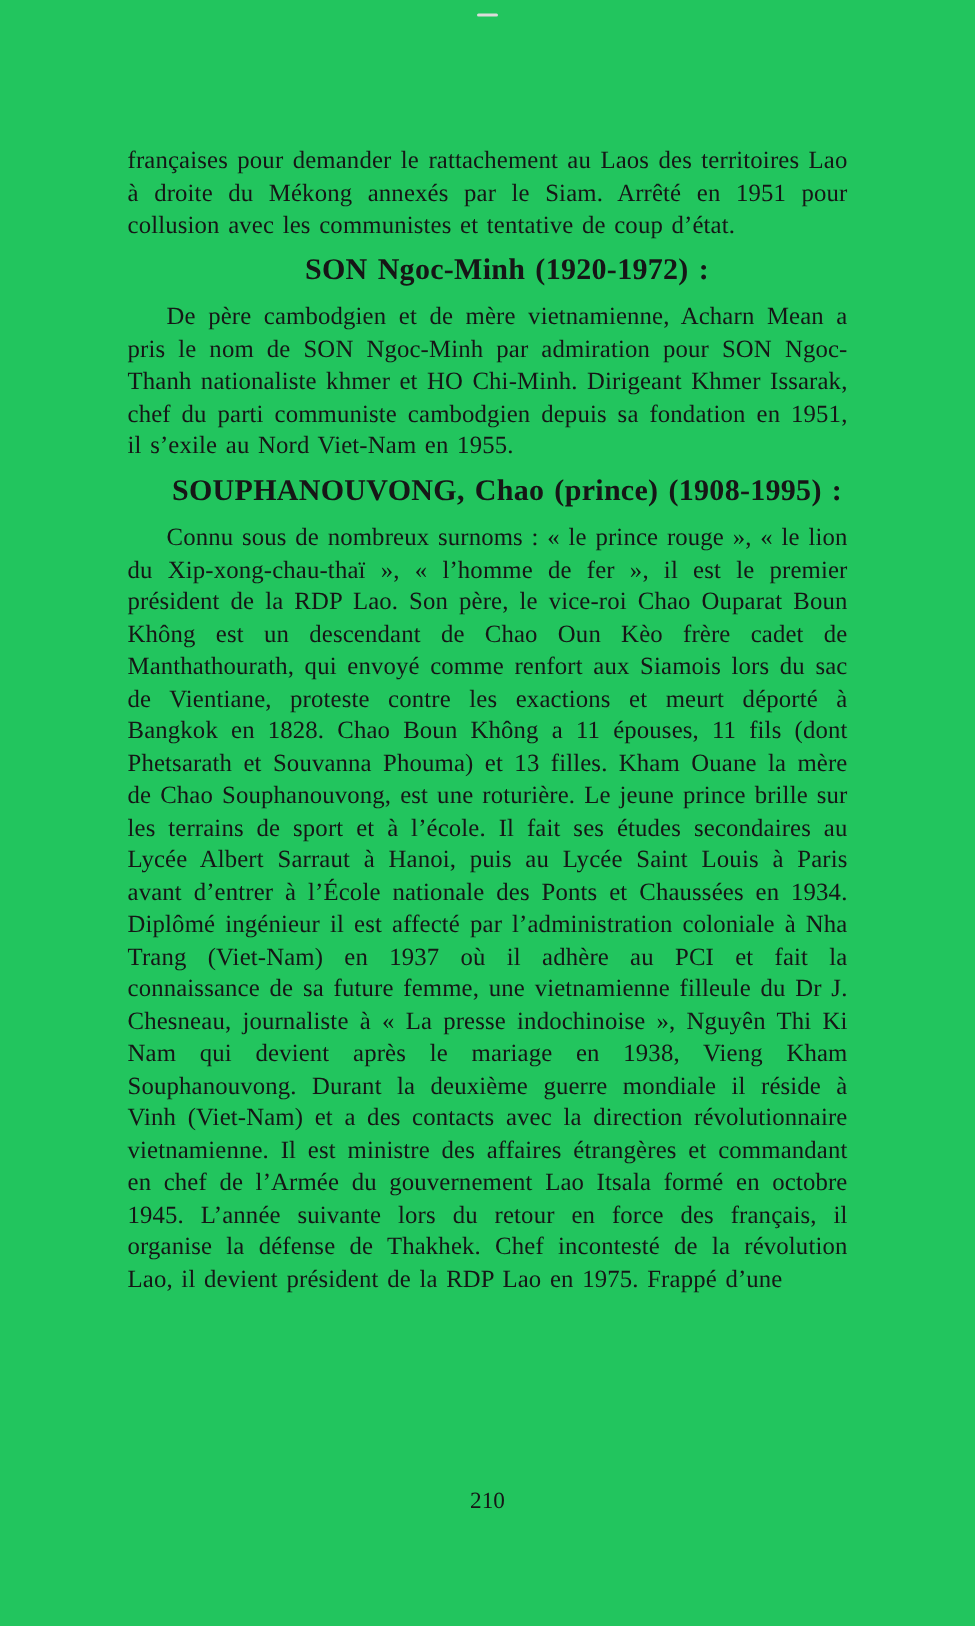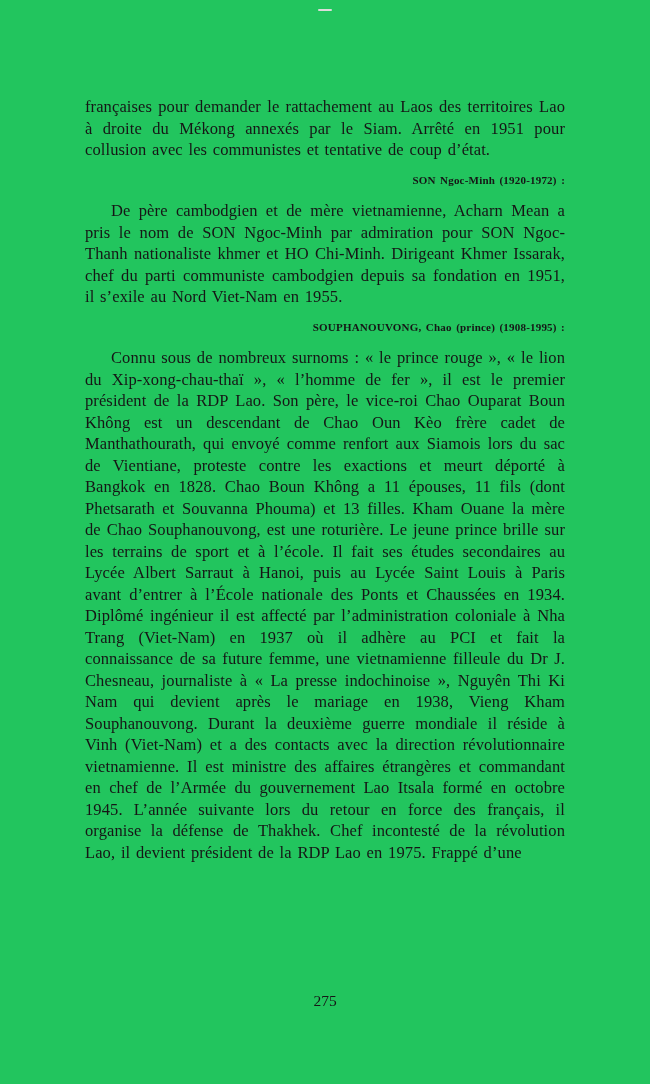--- a/index.html
+++ b/index.html
@@ -39,24 +39,24 @@
   }
   p.body {
     margin: 0;
     text-indent: 26px;
   }
   p.body.no-indent {
     text-indent: 0;
   }
   h2.entry-heading {
     margin: 9px 0 9px 0;
-    font-size: 11px;
+    font-size: 20px;
     font-weight: bold;
     text-indent: 26px;
-    text-align: right;
+    text-align: center;
     letter-spacing: 0.2px;
   }
   .page-number {
     position: absolute;
     top: 992px;
     left: 0;
     width: 100%;
     text-align: center;
     font-size: 15.5px;
     color: #161616;
@@ -76,15 +76,15 @@
     <h2 class="entry-heading">SON Ngoc-Minh (1920-1972) :</h2>
 
     <p class="body">De père cambodgien et de mère vietnamienne, Acharn Mean a pris le nom de SON Ngoc-Minh par admiration pour SON Ngoc-Thanh nationaliste khmer et HO Chi-Minh. Dirigeant Khmer Issarak, chef du parti communiste cambodgien depuis sa fondation en 1951, il s’exile au Nord Viet-Nam en 1955.</p>
 
     <h2 class="entry-heading">SOUPHANOUVONG, Chao (prince) (1908-1995) :</h2>
 
     <p class="body">Connu sous de nombreux surnoms : « le prince rouge », « le lion du Xip-xong-chau-thaï », « l’homme de fer », il est le premier président de la RDP Lao. Son père, le vice-roi Chao Ouparat Boun Không est un descendant de Chao Oun Kèo frère cadet de Manthathourath, qui envoyé comme renfort aux Siamois lors du sac de Vientiane, proteste contre les exactions et meurt déporté à Bangkok en 1828. Chao Boun Không a 11 épouses, 11 fils (dont Phetsarath et Souvanna Phouma) et 13 filles. Kham Ouane la mère de Chao Souphanouvong, est une roturière. Le jeune prince brille sur les terrains de sport et à l’école. Il fait ses études secondaires au Lycée Albert Sarraut à Hanoi, puis au Lycée Saint Louis à Paris avant d’entrer à l’École nationale des Ponts et Chaussées en 1934. Diplômé ingénieur il est affecté par l’administration coloniale à Nha Trang (Viet-Nam) en 1937 où il adhère au PCI et fait la connaissance de sa future femme, une vietnamienne filleule du Dr J. Chesneau, journaliste à « La presse indochinoise », Nguyên Thi Ki Nam qui devient après le mariage en 1938, Vieng Kham Souphanouvong. Durant la deuxième guerre mondiale il réside à Vinh (Viet-Nam) et a des contacts avec la direction révolutionnaire vietnamienne. Il est ministre des affaires étrangères et commandant en chef de l’Armée du gouvernement Lao Itsala formé en octobre 1945. L’année suivante lors du retour en force des français, il organise la défense de Thakhek. Chef incontesté de la révolution Lao, il devient président de la RDP Lao en 1975. Frappé d’une</p>
 
   </main>
 
-  <footer class="page-number">275</footer>
+  <footer class="page-number">210</footer>
 
 </div>
 
 </body></html>

